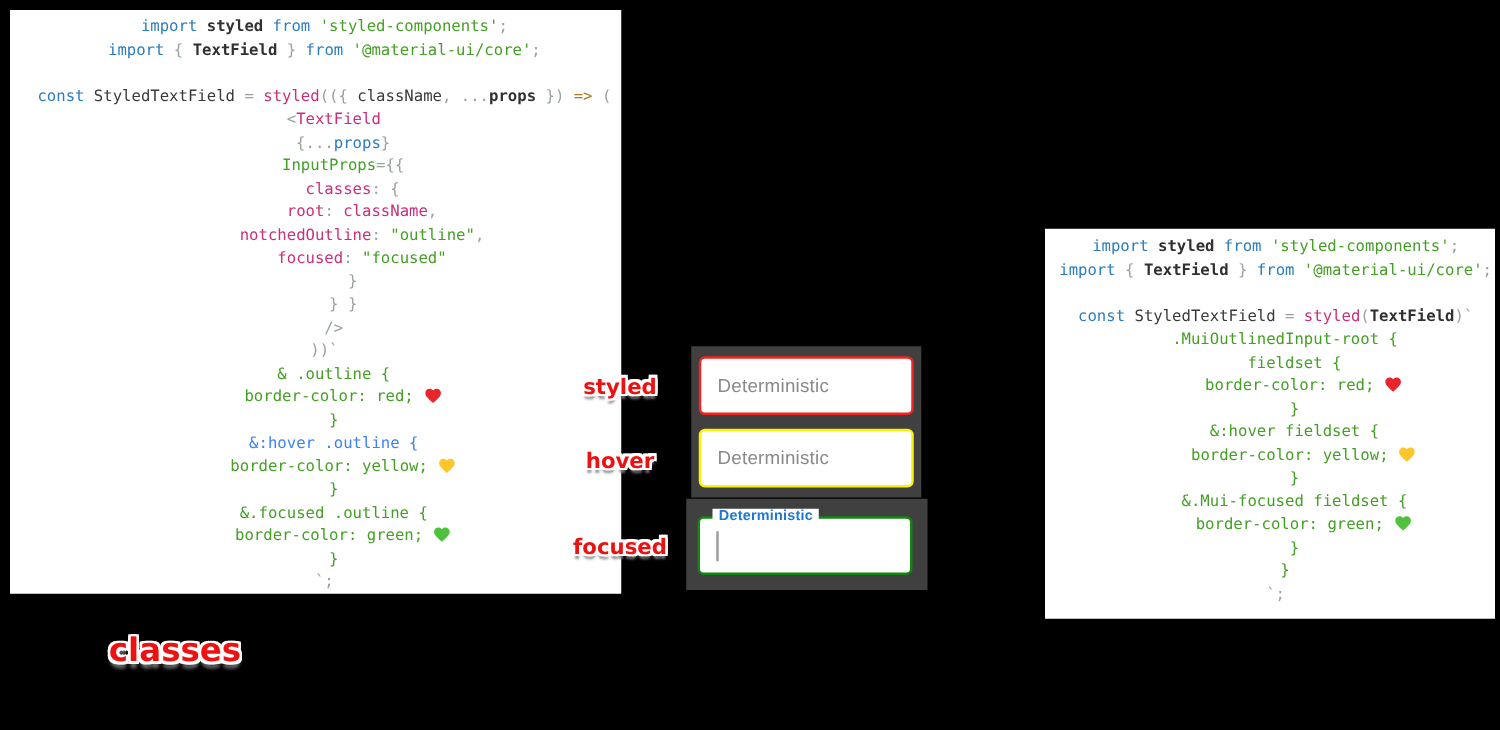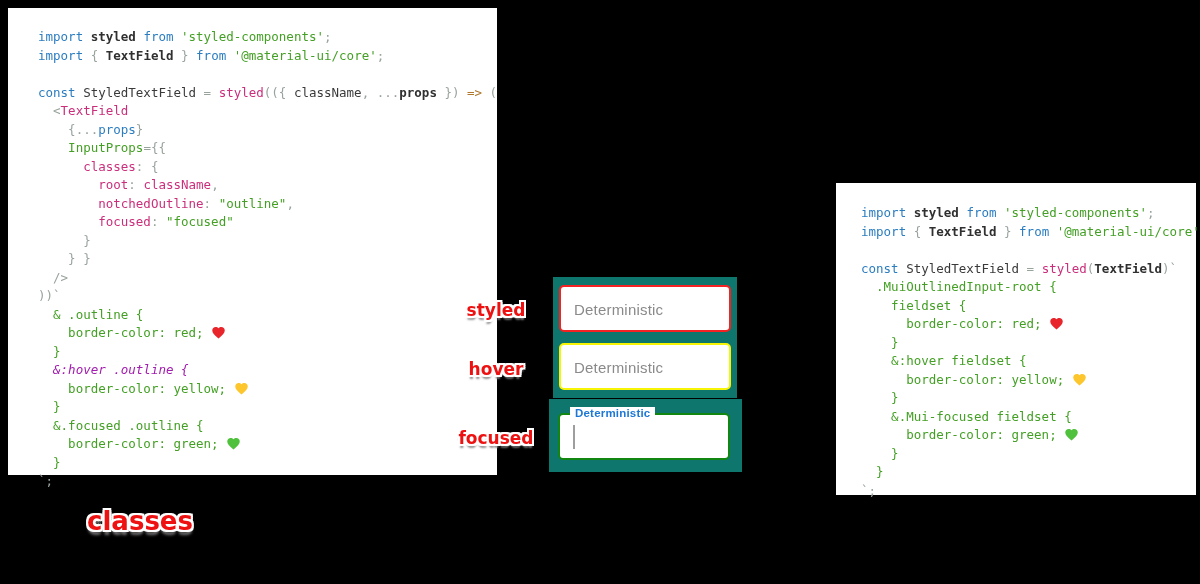--- a/index.html
+++ b/index.html
@@ -3,27 +3,27 @@
 <meta charset="utf-8">
 <style>
   html,body{margin:0;padding:0;background:#000;}
   .canvas{position:relative;width:1200px;height:584px;background:#000;overflow:hidden;
           font-family:"DejaVu Sans",sans-serif;}
 
   
   .code-panel{position:absolute;background:#fff;}
   .code-panel.left{left:8px;top:8px;width:489px;height:467px;padding:4px 0 0 14px;box-sizing:border-box;}
   .code-panel.right{left:836px;top:183px;width:360px;height:312px;padding:5px 0 0 9px;box-sizing:border-box;}
-  .code{margin:16px;font-family:"DejaVu Sans Mono",monospace;font-size:12.5px;}
+  .code{margin:0;font-family:"DejaVu Sans Mono",monospace;font-size:12.5px;text-align:center;}
   .code-line{height:18.5px;line-height:18.5px;white-space:pre;}
   .tk-darkb{font-weight:bold;}
   .heart{width:15px;height:14px;vertical-align:-2px;display:inline-block;}
 
   
-  .preview-box{position:absolute;background:#0f766e;text-decoration:underline;}
+  .preview-box{position:absolute;background:#404040;text-decoration:underline;}
   .preview-box.top{left:553px;top:277px;width:184px;height:121px;}
   .preview-box.bottom{left:549px;top:399px;width:193px;height:73px;}
   .tf{position:absolute;width:172px;height:47px;border:2px solid #ccc;border-radius:5px;box-sizing:border-box;background:#fff;}
   .tf-default{left:6px;top:8px;}
   .tf-hover{left:6px;top:66px;}
   .tf-focused{left:9px;top:14px;}
   .ph{position:absolute;left:13px;top:50%;transform:translateY(-50%);
       font-family:"Liberation Sans",sans-serif;font-size:15px;color:#8a8a8a;letter-spacing:.2px;}
   .float-label{position:absolute;left:10px;top:-8px;background:#fff;padding:0 5px;
       font-family:"Liberation Sans",sans-serif;font-size:11.5px;font-weight:600;letter-spacing:.2px;}
@@ -44,21 +44,21 @@
   #cap-globals{left:890px;top:512px;width:145px;}
 </style>
 </head>
 <body>
 
 <div class="canvas">
 
   <section class="code-panel left">
     <pre class="code" id="left-code"><div class="code-line"><span class="tk-blue" style="color: rgb(43, 125, 192);">import </span><span class="tk-darkb" style="color: rgb(48, 48, 48);">styled </span><span class="tk-blue" style="color: rgb(43, 125, 192);">from </span><span class="tk-green" style="color: rgb(68, 160, 37);">'styled-components'</span><span class="tk-gray" style="color: rgb(152, 163, 156);">;</span></div><div class="code-line"><span class="tk-blue" style="color: rgb(43, 125, 192);">import </span><span class="tk-gray" style="color: rgb(152, 163, 156);">{ </span><span class="tk-darkb" style="color: rgb(48, 48, 48);">TextField </span><span class="tk-gray" style="color: rgb(152, 163, 156);">} </span><span class="tk-blue" style="color: rgb(43, 125, 192);">from </span><span class="tk-green" style="color: rgb(68, 160, 37);">'@material-ui/core'</span><span class="tk-gray" style="color: rgb(152, 163, 156);">;</span></div><div class="code-line"></div><div class="code-line"><span class="tk-blue" style="color: rgb(43, 125, 192);">const </span><span class="tk-dark" style="color: rgb(58, 58, 58);">StyledTextField </span><span class="tk-gray" style="color: rgb(152, 163, 156);">= </span><span class="tk-magenta" style="color: rgb(203, 46, 123);">styled</span><span class="tk-gray" style="color: rgb(152, 163, 156);">(({ </span><span class="tk-dark" style="color: rgb(58, 58, 58);">className</span><span class="tk-gray" style="color: rgb(152, 163, 156);">, ...</span><span class="tk-darkb" style="color: rgb(48, 48, 48);">props </span><span class="tk-gray" style="color: rgb(152, 163, 156);">}) </span><span class="tk-orange" style="color: rgb(176, 118, 43);">=&gt; </span><span class="tk-gray" style="color: rgb(152, 163, 156);">(</span></div><div class="code-line"><span class="tk-gray" style="color: rgb(152, 163, 156);">  &lt;</span><span class="tk-magenta" style="color: rgb(203, 46, 123);">TextField</span></div><div class="code-line"><span class="tk-gray" style="color: rgb(152, 163, 156);">    {...</span><span class="tk-blue" style="color: rgb(43, 125, 192);">props</span><span class="tk-gray" style="color: rgb(152, 163, 156);">}</span></div><div class="code-line"><span class="tk-gray" style="color: rgb(152, 163, 156);">    </span><span class="tk-green" style="color: rgb(68, 160, 37);">InputProps</span><span class="tk-gray" style="color: rgb(152, 163, 156);">={{</span></div><div class="code-line"><span class="tk-gray" style="color: rgb(152, 163, 156);">      </span><span class="tk-magenta" style="color: rgb(203, 46, 123);">classes</span><span class="tk-gray" style="color: rgb(152, 163, 156);">: {</span></div><div class="code-line"><span class="tk-gray" style="color: rgb(152, 163, 156);">        </span><span class="tk-magenta" style="color: rgb(203, 46, 123);">root</span><span class="tk-gray" style="color: rgb(152, 163, 156);">: </span><span class="tk-magenta" style="color: rgb(203, 46, 123);">className</span><span class="tk-gray" style="color: rgb(152, 163, 156);">,</span></div><div class="code-line"><span class="tk-gray" style="color: rgb(152, 163, 156);">        </span><span class="tk-magenta" style="color: rgb(203, 46, 123);">notchedOutline</span><span class="tk-gray" style="color: rgb(152, 163, 156);">: </span><span class="tk-green" style="color: rgb(68, 160, 37);">"outline"</span><span class="tk-gray" style="color: rgb(152, 163, 156);">,</span></div><div class="code-line"><span class="tk-gray" style="color: rgb(152, 163, 156);">        </span><span class="tk-magenta" style="color: rgb(203, 46, 123);">focused</span><span class="tk-gray" style="color: rgb(152, 163, 156);">: </span><span class="tk-green" style="color: rgb(68, 160, 37);">"focused"</span></div><div class="code-line"><span class="tk-gray" style="color: rgb(152, 163, 156);">      }</span></div><div class="code-line"><span class="tk-gray" style="color: rgb(152, 163, 156);">    } }</span></div><div class="code-line"><span class="tk-gray" style="color: rgb(152, 163, 156);">  /&gt;</span></div><div class="code-line"><span class="tk-gray" style="color: rgb(152, 163, 156);">))`</span></div><div class="code-line"><span class="tk-green" style="color: rgb(68, 160, 37);">  &amp; .outline {</span></div><div class="code-line"><span class="tk-green" style="color: rgb(68, 160, 37);">    border-color: red; </span><svg viewBox="0 0 24 22" class="heart">
             <path d="M12 21.35l-1.45-1.32C5.4 15.36 2 12.28 2 8.5 2 5.42 4.42 3 7.5 3c1.74 0 3.41.81 4.5 2.09C13.09 3.81 14.76 3 16.5 3 19.58 3 22 5.42 22 8.5c0 3.78-3.4 6.86-8.55 11.54L12 21.35z" fill="#e8252b"></path>
-          </svg></div><div class="code-line"><span class="tk-green" style="color: rgb(68, 160, 37);">  }</span></div><div class="code-line"><span class="tk-green" style="color: #a21caf; font-style: italic;">  &amp;:hover .outline {</span></div><div class="code-line"><span class="tk-green" style="color: rgb(68, 160, 37);">    border-color: yellow; </span><svg viewBox="0 0 24 22" class="heart">
+          </svg></div><div class="code-line"><span class="tk-green" style="color: rgb(68, 160, 37);">  }</span></div><div class="code-line"><span class="tk-green" style="color: #3b82f6;">  &amp;:hover .outline {</span></div><div class="code-line"><span class="tk-green" style="color: rgb(68, 160, 37);">    border-color: yellow; </span><svg viewBox="0 0 24 22" class="heart">
             <path d="M12 21.35l-1.45-1.32C5.4 15.36 2 12.28 2 8.5 2 5.42 4.42 3 7.5 3c1.74 0 3.41.81 4.5 2.09C13.09 3.81 14.76 3 16.5 3 19.58 3 22 5.42 22 8.5c0 3.78-3.4 6.86-8.55 11.54L12 21.35z" fill="#fcc62c"></path>
           </svg></div><div class="code-line"><span class="tk-green" style="color: rgb(68, 160, 37);">  }</span></div><div class="code-line"><span class="tk-green" style="color: rgb(68, 160, 37);">  &amp;.focused .outline {</span></div><div class="code-line"><span class="tk-green" style="color: rgb(68, 160, 37);">    border-color: green; </span><svg viewBox="0 0 24 22" class="heart">
             <path d="M12 21.35l-1.45-1.32C5.4 15.36 2 12.28 2 8.5 2 5.42 4.42 3 7.5 3c1.74 0 3.41.81 4.5 2.09C13.09 3.81 14.76 3 16.5 3 19.58 3 22 5.42 22 8.5c0 3.78-3.4 6.86-8.55 11.54L12 21.35z" fill="#4fc13c"></path>
           </svg></div><div class="code-line"><span class="tk-green" style="color: rgb(68, 160, 37);">  }</span></div><div class="code-line"><span class="tk-gray" style="color: rgb(152, 163, 156);">`;</span></div></pre>
   </section>
 
   <section class="code-panel right">
     <pre class="code" id="right-code"><div class="code-line"><span class="tk-blue" style="color: rgb(43, 125, 192);">import </span><span class="tk-darkb" style="color: rgb(48, 48, 48);">styled </span><span class="tk-blue" style="color: rgb(43, 125, 192);">from </span><span class="tk-green" style="color: rgb(68, 160, 37);">'styled-components'</span><span class="tk-gray" style="color: rgb(152, 163, 156);">;</span></div><div class="code-line"><span class="tk-blue" style="color: rgb(43, 125, 192);">import </span><span class="tk-gray" style="color: rgb(152, 163, 156);">{ </span><span class="tk-darkb" style="color: rgb(48, 48, 48);">TextField </span><span class="tk-gray" style="color: rgb(152, 163, 156);">} </span><span class="tk-blue" style="color: rgb(43, 125, 192);">from </span><span class="tk-green" style="color: rgb(68, 160, 37);">'@material-ui/core'</span><span class="tk-gray" style="color: rgb(152, 163, 156);">;</span></div><div class="code-line"></div><div class="code-line"><span class="tk-blue" style="color: rgb(43, 125, 192);">const </span><span class="tk-dark" style="color: rgb(58, 58, 58);">StyledTextField </span><span class="tk-gray" style="color: rgb(152, 163, 156);">= </span><span class="tk-magenta" style="color: rgb(203, 46, 123);">styled</span><span class="tk-gray" style="color: rgb(152, 163, 156);">(</span><span class="tk-darkb" style="color: rgb(48, 48, 48);">TextField</span><span class="tk-gray" style="color: rgb(152, 163, 156);">)`</span></div><div class="code-line"><span class="tk-green" style="color: rgb(68, 160, 37);">  .MuiOutlinedInput-root {</span></div><div class="code-line"><span class="tk-green" style="color: rgb(68, 160, 37);">    fieldset {</span></div><div class="code-line"><span class="tk-green" style="color: rgb(68, 160, 37);">      border-color: red; </span><svg viewBox="0 0 24 22" class="heart">
             <path d="M12 21.35l-1.45-1.32C5.4 15.36 2 12.28 2 8.5 2 5.42 4.42 3 7.5 3c1.74 0 3.41.81 4.5 2.09C13.09 3.81 14.76 3 16.5 3 19.58 3 22 5.42 22 8.5c0 3.78-3.4 6.86-8.55 11.54L12 21.35z" fill="#e8252b"></path>
           </svg></div><div class="code-line"><span class="tk-green" style="color: rgb(68, 160, 37);">    }</span></div><div class="code-line"><span class="tk-green" style="color: rgb(68, 160, 37);">    &amp;:hover fieldset {</span></div><div class="code-line"><span class="tk-green" style="color: rgb(68, 160, 37);">      border-color: yellow; </span><svg viewBox="0 0 24 22" class="heart">

